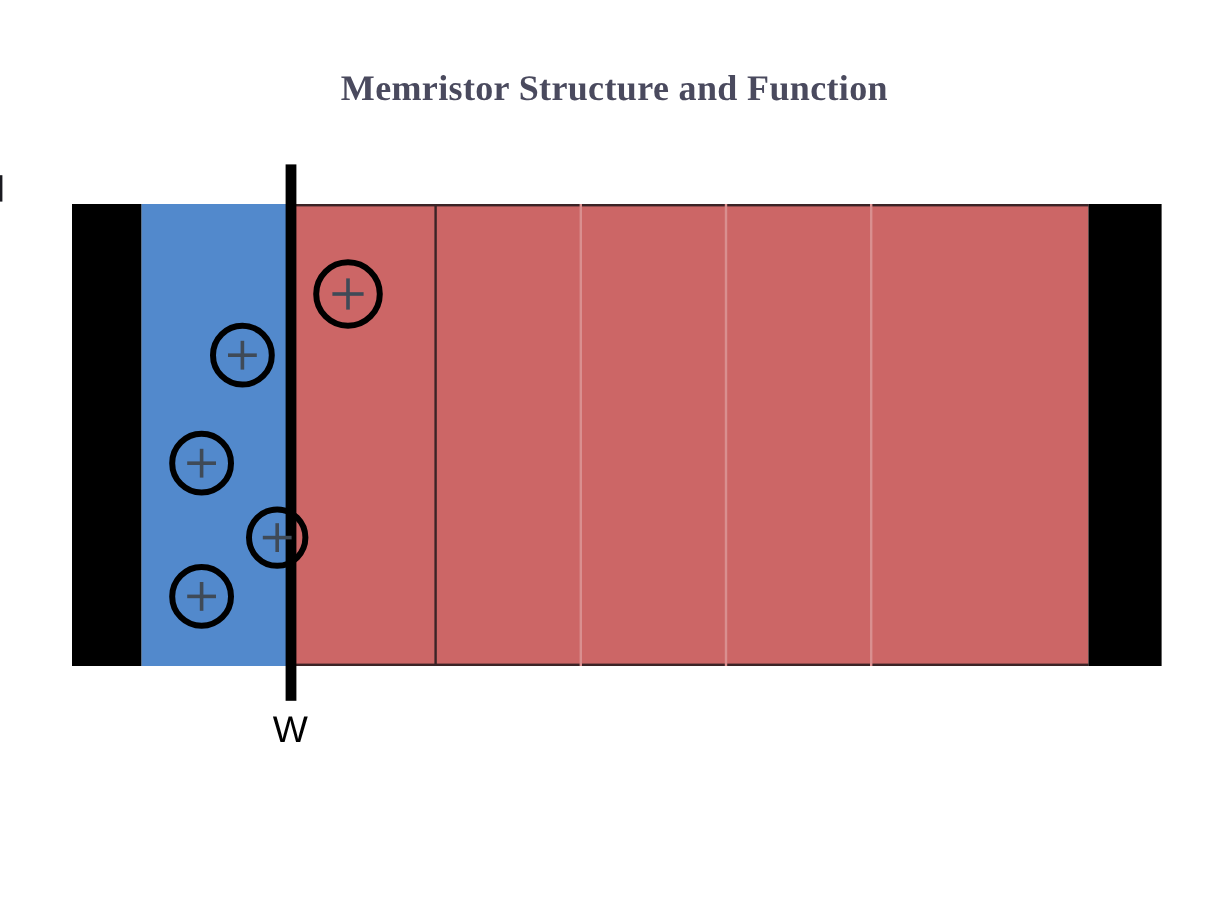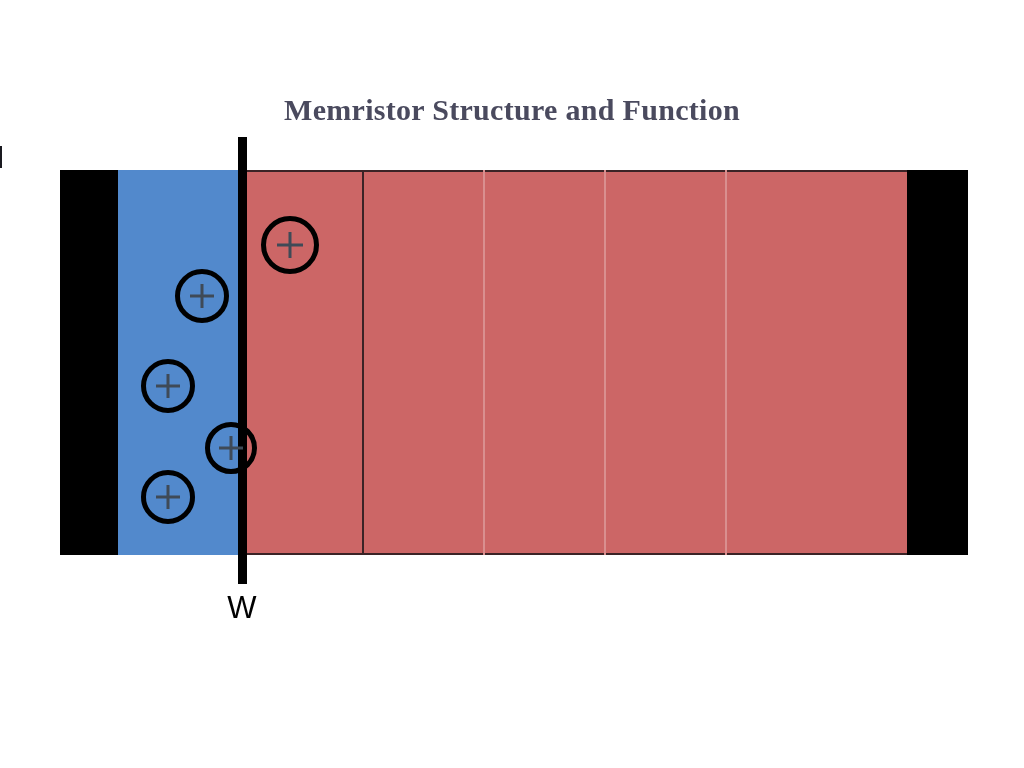--- a/index.html
+++ b/index.html
@@ -38,21 +38,20 @@
     left: 0;
     top: 57px;
     width: 1024px;
     text-align: center;
     font-family: "Liberation Serif", serif;
     font-weight: bold;
     font-size: 30px;
     letter-spacing: 0.3px;
     color: #4a4a5e;
     white-space: nowrap;
-    margin-top: 36px;
   }
 
   
   .device {
     position: absolute;
     left: 60px;
     top: 170px;
     width: 908px;
     height: 385px;
   }

